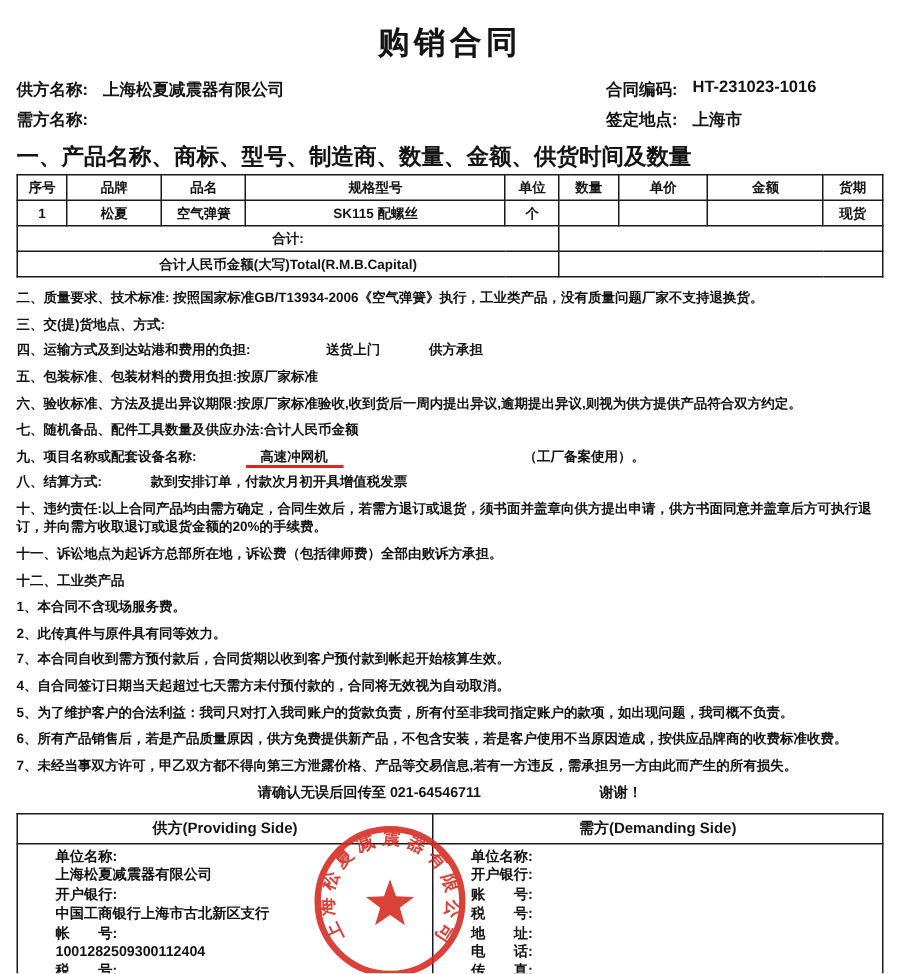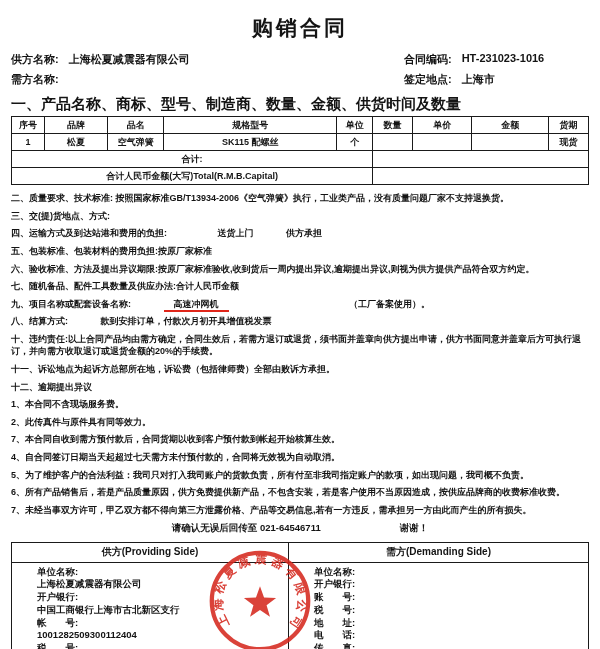--- a/index.html
+++ b/index.html
@@ -121,21 +121,21 @@
       <span>九、项目名称或配套设备名称:</span>
       <span class="gap-md red-underline">高速冲网机</span>
       <span class="gap-xl">（工厂备案使用）。</span>
     </p>
     <p class="clause">
       <span>八、结算方式:</span>
       <span class="gap-md">款到安排订单，付款次月初开具增值税发票</span>
     </p>
     <p class="clause">十、违约责任:以上合同产品均由需方确定，合同生效后，若需方退订或退货，须书面并盖章向供方提出申请，供方书面同意并盖章后方可执行退订，并向需方收取退订或退货金额的20%的手续费。</p>
     <p class="clause">十一、诉讼地点为起诉方总部所在地，诉讼费（包括律师费）全部由败诉方承担。</p>
-    <p class="clause">十二、逾期提出异议</p>
+    <p class="clause">十二、工业类产品</p>
     <p class="clause">1、本合同不含现场服务费。</p>
     <p class="clause">2、此传真件与原件具有同等效力。</p>
     <p class="clause">7、本合同自收到需方预付款后，合同货期以收到客户预付款到帐起开始核算生效。</p>
     <p class="clause">4、自合同签订日期当天起超过七天需方未付预付款的，合同将无效视为自动取消。</p>
     <p class="clause">5、为了维护客户的合法利益：我司只对打入我司账户的货款负责，所有付至非我司指定账户的款项，如出现问题，我司概不负责。</p>
     <p class="clause">6、所有产品销售后，若是产品质量原因，供方免费提供新产品，不包含安装，若是客户使用不当原因造成，按供应品牌商的收费标准收费。</p>
     <p class="clause">7、未经当事双方许可，甲乙双方都不得向第三方泄露价格、产品等交易信息,若有一方违反，需承担另一方由此而产生的所有损失。</p>
   </div>
 
   <div class="confirm">

